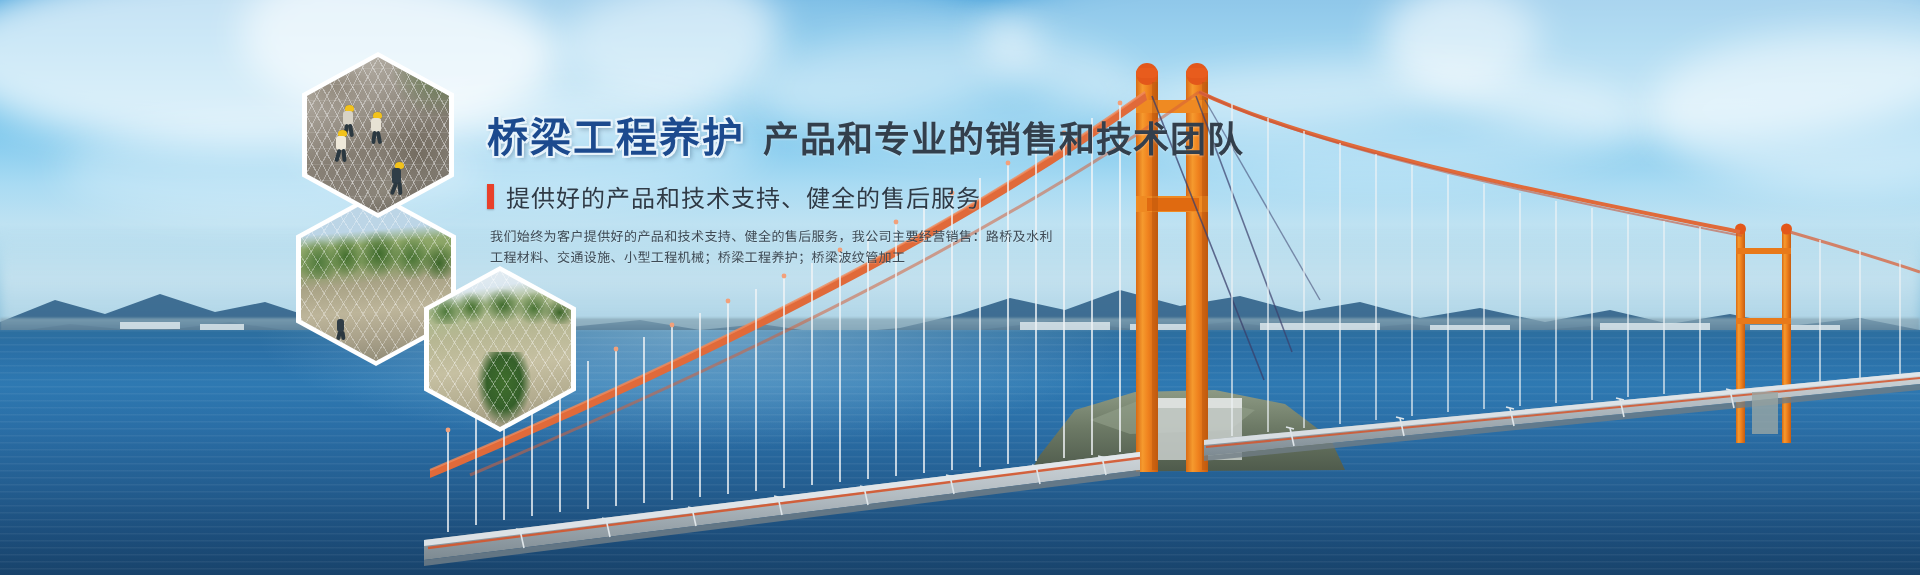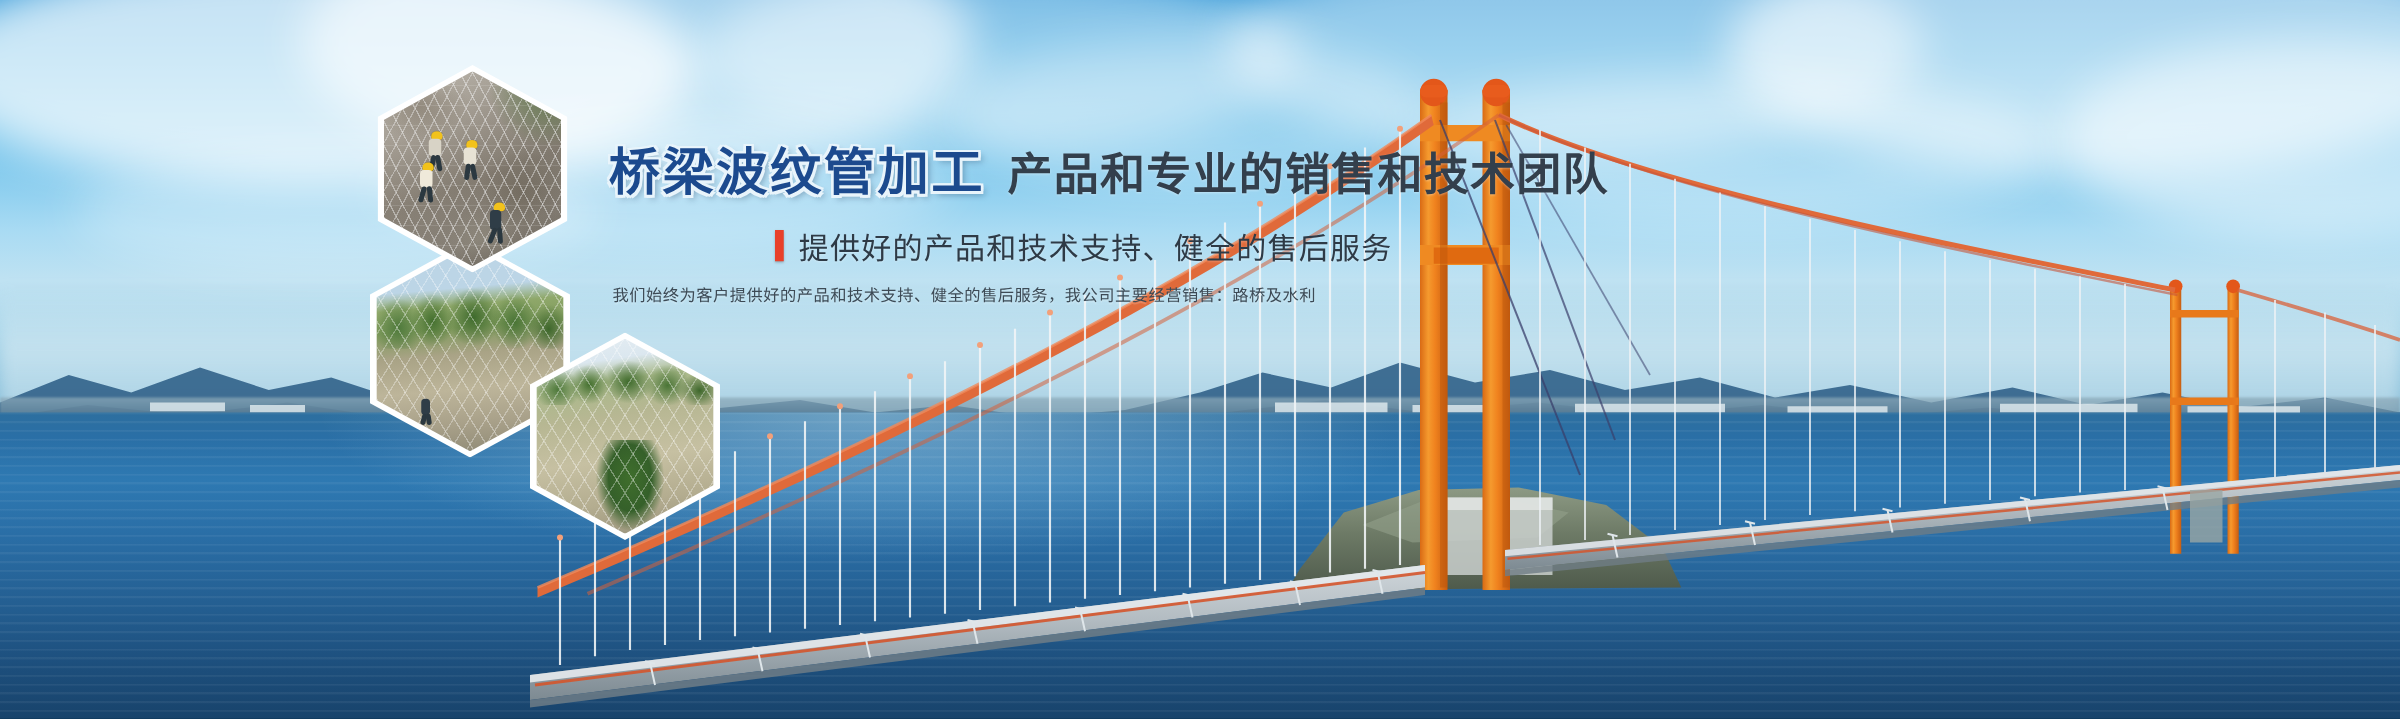--- a/index.html
+++ b/index.html
@@ -185,21 +185,20 @@
     font-size:36px;
     font-weight:bold;
     color:#333f4c;
     letter-spacing:1px;
     text-shadow:0 1px 2px rgba(255,255,255,.35);
   }
 
   .subline{
     display:flex;align-items:center;gap:12px;
     margin-top:20px;
-    justify-content:center;
   }
   .accent-bar{
     width:7px;height:25px;background:#e8402a;flex:none;
     box-shadow:0 1px 2px rgba(0,0,0,.25);
   }
   .sub-text{
     font-size:24px;color:#2e3a46;letter-spacing:1px;
     text-shadow:0 1px 2px rgba(255,255,255,.3);
   }
 
@@ -484,28 +483,29 @@
         <div class="ph-slope-trees" style="top:8%;height:26%;"></div>
         <div class="ph-slope-bush"></div>
         <div class="mesh"></div>
       </div>
     </div>
   </div>
 
   <div class="copy">
 
     <div class="headline">
-      <span class="h-main">桥梁波纹管加工</span>
+      <span class="h-main">桥梁工程养护</span>
       <span class="h-sub">产品和专业的销售和技术团队</span>
     </div>
 
     <div class="subline">
       <span class="accent-bar"></span>
       <span class="sub-text">提供好的产品和技术支持、健全的售后服务</span>
     </div>
 
     <div class="body-copy">
       <div>我们始终为客户提供好的产品和技术支持、健全的售后服务，我公司主要经营销售：路桥及水利</div>
+      <div>工程材料、交通设施、小型工程机械；桥梁工程养护；桥梁波纹管加工</div>
     </div>
 
   </div>
 
 </div>
 
 </body></html>

